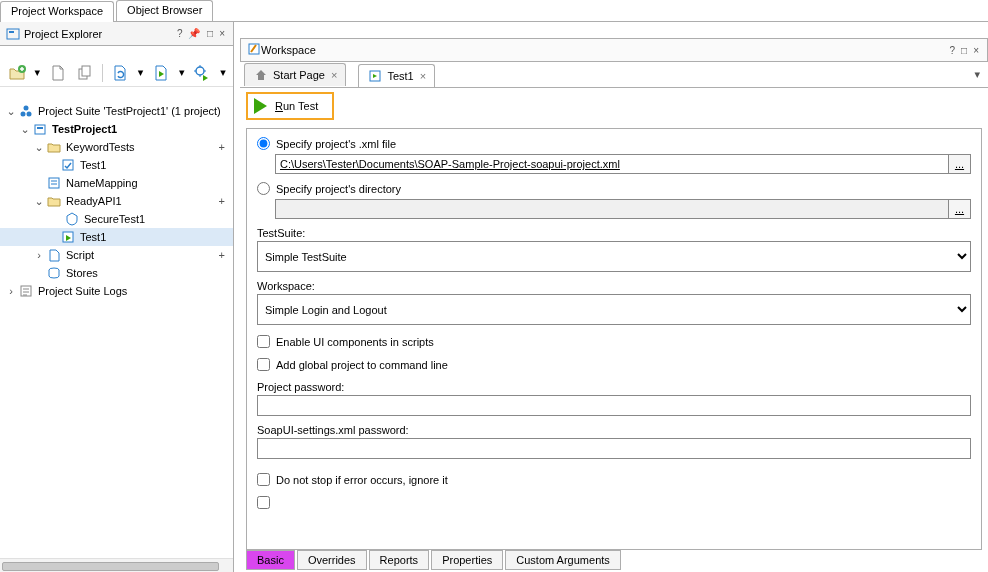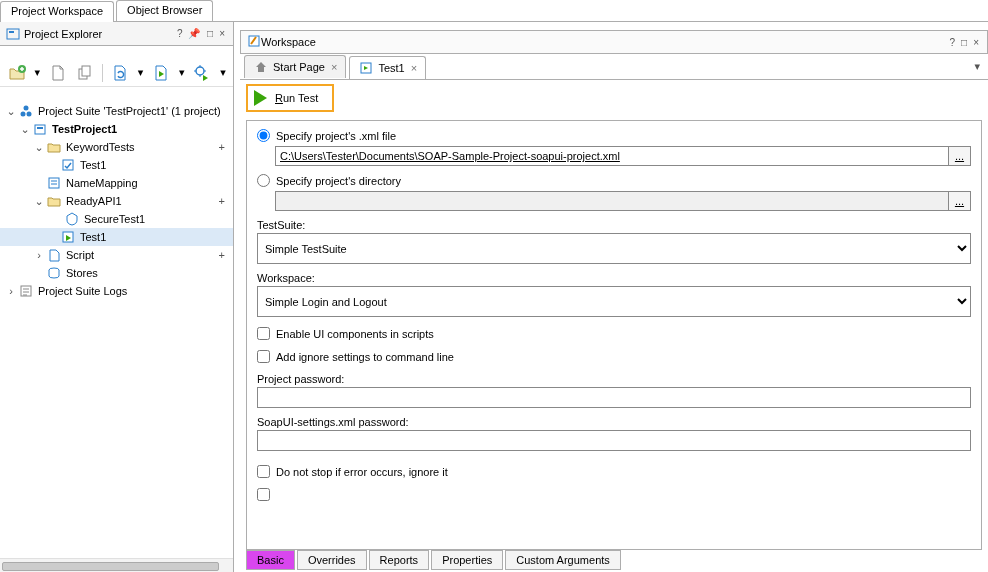--- a/index.html
+++ b/index.html
@@ -22,23 +22,23 @@
 .tree-row { display: flex; align-items: center; height: 18px; padding-left: 4px; cursor: pointer; white-space: nowrap; }
 .tree-row.selected { background: #dbe9f7; }
 .tw { width: 14px; text-align: center; color: #555; cursor: pointer; }
 .ic { width: 16px; height: 16px; margin-right: 3px; display: inline-flex; align-items: center; justify-content: center; }
 .tree-row .plus-slot { margin-left: auto; padding-right: 8px; color: #555; }
 .tree-row .label { padding-left: 1px; }
 .bold { font-weight: bold; }
 .sbar { height: 14px; border-top: 1px solid #e0e0e0; background: #f3f3f3; position: relative; }
 .sbar::after { content: ''; position: absolute; left: 2px; right: 14px; top: 3px; height: 7px; background: #ccc; border: 1px solid #aaa; border-radius: 2px; }
 .right-panel { flex: 1; display: flex; flex-direction: column; margin-left: 6px; }
-.ws-header { display: flex; align-items: center; padding: 3px 6px; border: 1px solid #adadad; height: 24px; margin-top: 8px; background: #fafafa; }
+.ws-header { display: flex; align-items: center; padding: 3px 6px; border: 1px solid #adadad; height: 24px; margin-top: 16px; background: #fafafa; }
 .editor-tabs { display: flex; align-items: center; height: 26px; padding-left: 4px; border-bottom: 1px solid #adadad; }
-.etab { display: flex; align-items: center; padding: 3px 8px; border: 1px solid #adadad; border-bottom: none; margin-right: 3px; border-radius: 3px 3px 0 0; background: #f2f2f2; cursor: pointer; }
+.etab { display: flex; align-items: center; padding: 3px 8px; border: 1px solid #adadad; border-bottom: none; margin-right: 12px; border-radius: 3px 3px 0 0; background: #f2f2f2; cursor: pointer; }
 .etab.active { background: #fff; position: relative; top: 1px; }
 .etab .close { margin-left: 6px; color: #777; cursor: pointer; }
 .etab .ic { margin-right: 4px; }
 .more-drop { margin-left: auto; margin-right: 8px; color: #555; cursor: pointer; }
 .run-bar { padding: 4px 6px; }
 .run-btn { border: 2px solid #f5a623; display: inline-flex; align-items: center; padding: 4px 14px 4px 6px; cursor: pointer; }
 .run-btn .play { width: 0; height: 0; border-top: 8px solid transparent; border-bottom: 8px solid transparent; border-left: 13px solid #3aa60a; margin-right: 8px; }
 .run-btn .u { text-decoration: underline; }
 .form-wrap { border: 1px solid #adadad; margin: 4px 6px 0 6px; flex: 1; overflow: auto; padding: 8px 10px 10px 10px; position: relative; }
 .radio-row { display: flex; align-items: center; margin-bottom: 4px; }
@@ -313,21 +313,21 @@
       <select class="combo">
         <option>Simple Login and Logout</option>
       </select>
 
       <div class="chk-row">
         <input type="checkbox" style="">
         <span>Enable UI components in scripts</span>
       </div>
       <div class="chk-row" style="margin-top:4px">
         <input type="checkbox" style="">
-        <span>Add ignore settings to command line</span>
+        <span>Add global project to command line</span>
       </div>
 
       <div class="lbl">Project password:</div>
       <input class="full-txt" value="" style="">
 
       <div class="lbl" style="margin-top:8px">SoapUI-settings.xml password:</div>
       <input class="full-txt" value="" style="">
 
       <div class="chk-row" style="margin-top:14px">
         <input type="checkbox" style="">

